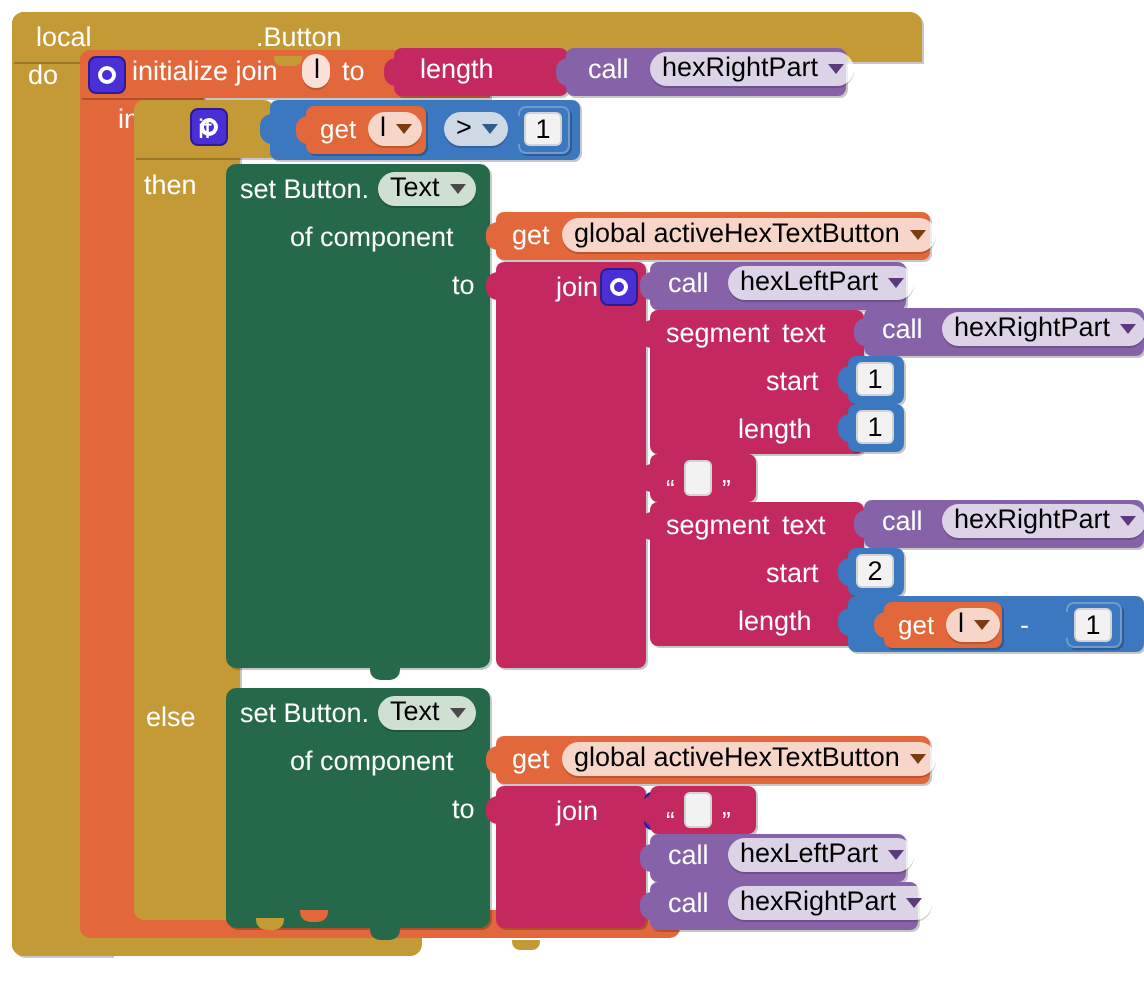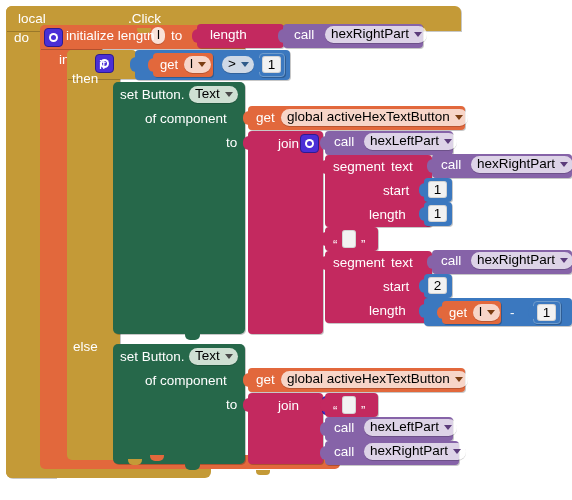--- a/index.html
+++ b/index.html
@@ -75,32 +75,32 @@
 <body>
 
 <div class="canvas">
 
   
   <div class="blk c-event shadow" style="left:6px;top:6px;width:50px;height:472px;border-radius:6px 0 0 6px;"></div>
   <div class="blk c-event shadow" style="left:6px;top:6px;width:455px;height:25px;border-radius:6px 6px 0 0;"></div>
   <div class="blk c-event" style="left:6px;top:462px;width:205px;height:16px;border-radius:0 0 6px 6px;"></div>
 
   <div class="blk lbl" style="left:18px;top:12px;">local</div>
-  <div class="blk lbl" style="left:128px;top:12px;">.Click</div>
+  <div class="blk lbl" style="left:128px;top:12px;">.Button</div>
   <div class="blk lbl" style="left:14px;top:31px;">do</div>
 
   
   <div class="blk c-var shadow" style="left:40px;top:25px;width:62px;height:438px;border-radius:5px 0 0 5px;"></div>
   <div class="blk c-var shadow" style="left:40px;top:25px;width:205px;height:24px;border-radius:5px 5px 0 0;"></div>
   <div class="blk c-var" style="left:40px;top:455px;width:300px;height:14px;border-radius:0 0 5px 5px;"></div>
 
   <div class="blk gearwrap" style="left:44px;top:28px;">
     <span class="gear"></span>
   </div>
-  <div class="blk lbl" style="left:66px;top:29px;">initialize length</div>
+  <div class="blk lbl" style="left:66px;top:29px;">initialize join</div>
   <div class="blk field plain" style="left:151px;top:27px;">
     <span>l</span>
   </div>
   <div class="blk lbl" style="left:171px;top:29px;">to</div>
   <div class="blk lbl" style="left:59px;top:53px;">in</div>
 
   
   <div class="blk c-text shadow" style="left:197px;top:24px;width:87px;height:24px;border-radius:4px;"></div>
   <div class="blk c-text" style="left:192px;top:29px;width:9px;height:14px;border-radius:6px 0 0 6px;"></div>
   <div class="blk lbl" style="left:210px;top:28px;">length</div>
@@ -115,22 +115,22 @@
 
   
   <div class="blk c-ctrl shadow" style="left:67px;top:50px;width:53px;height:405px;border-radius:5px 0 0 5px;"></div>
   <div class="blk c-ctrl shadow" style="left:67px;top:50px;width:70px;height:29px;border-radius:5px 5px 0 0;"></div>
   <div class="blk c-ctrl" style="left:67px;top:448px;width:140px;height:12px;border-radius:0 0 5px 5px;"></div>
 
   <div class="blk gearwrap" style="left:72px;top:54px;">
     <span class="gear"></span>
   </div>
   <div class="blk lbl" style="left:99px;top:58px;">if</div>
-  <div class="blk lbl" style="left:72px;top:72px;">then</div>
-  <div class="blk lbl" style="left:73px;top:340px;text-align:center;">else</div>
+  <div class="blk lbl" style="left:72px;top:86px;">then</div>
+  <div class="blk lbl" style="left:73px;top:352px;text-align:center;">else</div>
 
   
   <div class="blk c-math shadow" style="left:135px;top:50px;width:155px;height:30px;border-radius:4px;"></div>
   <div class="blk c-math" style="left:130px;top:57px;width:9px;height:15px;border-radius:6px 0 0 6px;"></div>
 
   <div class="blk c-var shadow" style="left:153px;top:53px;width:60px;height:24px;border-radius:4px;"></div>
   <div class="blk c-var" style="left:148px;top:58px;width:9px;height:14px;border-radius:6px 0 0 6px;"></div>
   <div class="blk lbl" style="left:160px;top:58px;font-size:13px;">get</div>
   <div class="blk field" style="left:184px;top:56px;">
     <span>l</span>

